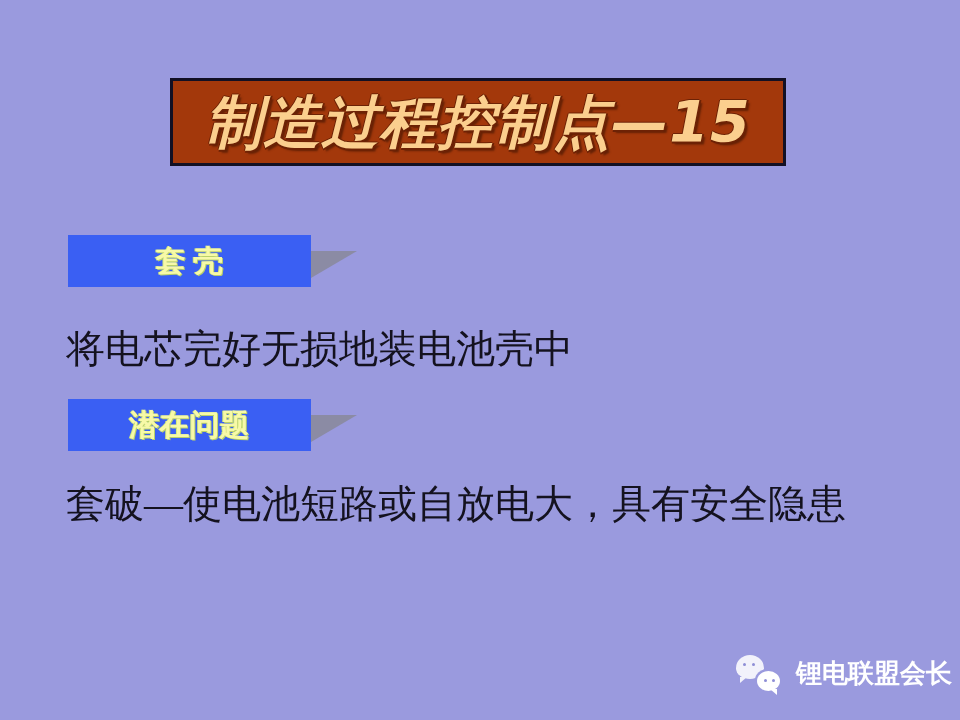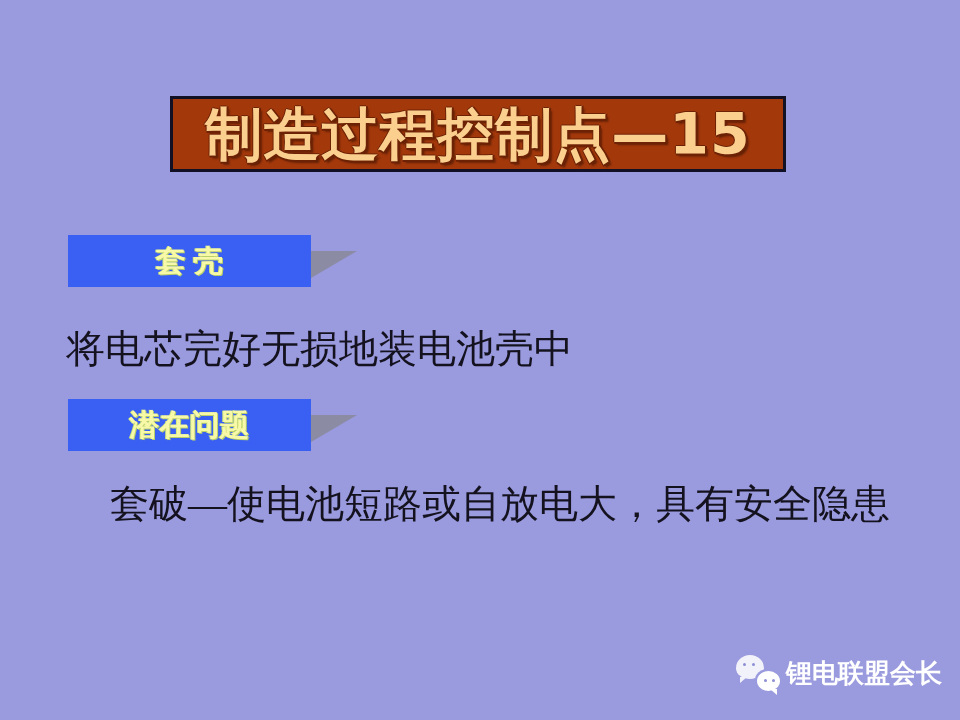--- a/index.html
+++ b/index.html
@@ -19,29 +19,30 @@
     position: relative;
     width: 960px;
     height: 720px;
     background: #9a9ade;
   }
 
   
   .title-banner {
     position: absolute;
     left: 170px;
-    top: 96px;
+    top: 78px;
     width: 616px;
-    height: 76px;
+    height: 88px;
     background: #a3380b;
     border: 3px solid #121024;
     box-sizing: border-box;
     display: flex;
     align-items: center;
     justify-content: center;
+    font-style: italic;
   }
   .title-text {
     font-family: "DejaVu Sans", "Liberation Sans", sans-serif;
     font-weight: bold;
     font-size: 57px;
     line-height: 1;
     letter-spacing: 1px;
     color: #fbcf8e;
     text-shadow:
        2px 0 0 #6d2205,
@@ -100,30 +101,30 @@
     position: absolute;
     left: 66px;
     font-family: "Liberation Serif", "DejaVu Serif", serif;
     font-size: 39px;
     line-height: 1.25;
     color: #14121f;
     white-space: nowrap;
     user-select: none;
   }
   #body-line-1 { top: 325px; }
-  #body-line-2 { top: 480px; margin-left: 44px; }
+  #body-line-2 { top: 480px; }
 
   
   .watermark {
     position: absolute;
     left: 736px;
     top: 655px;
     display: flex;
     align-items: center;
-    gap: 6px;
+    gap: 16px;
   }
   .wechat-icon {
     position: relative;
     width: 44px;
     height: 36px;
     flex: 0 0 auto;
   }
   .wechat-icon .bubble-big {
     position: absolute;
     left: 0;

